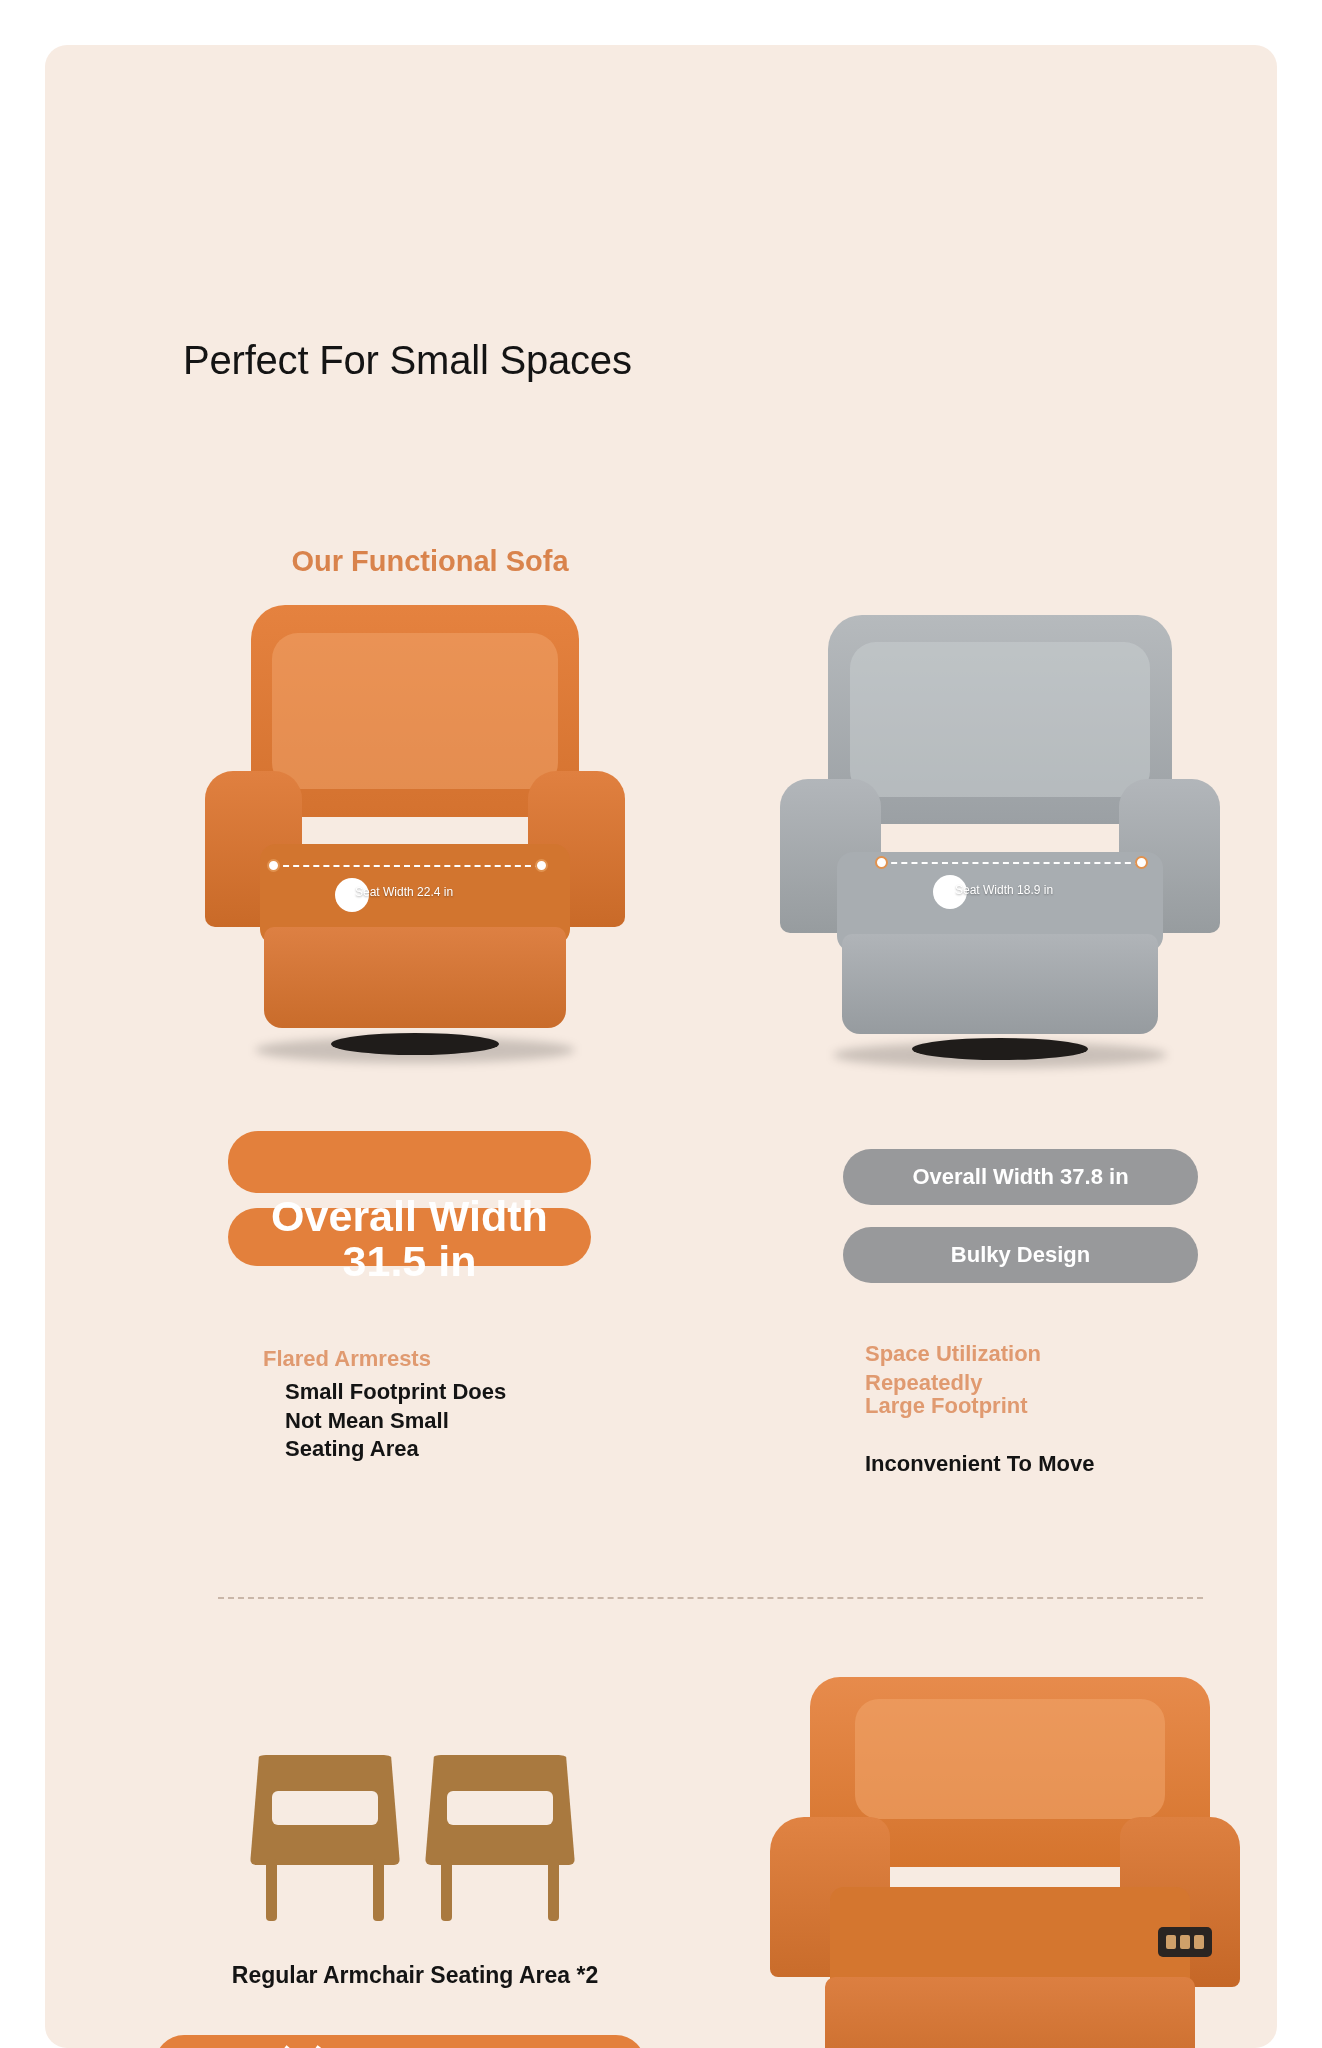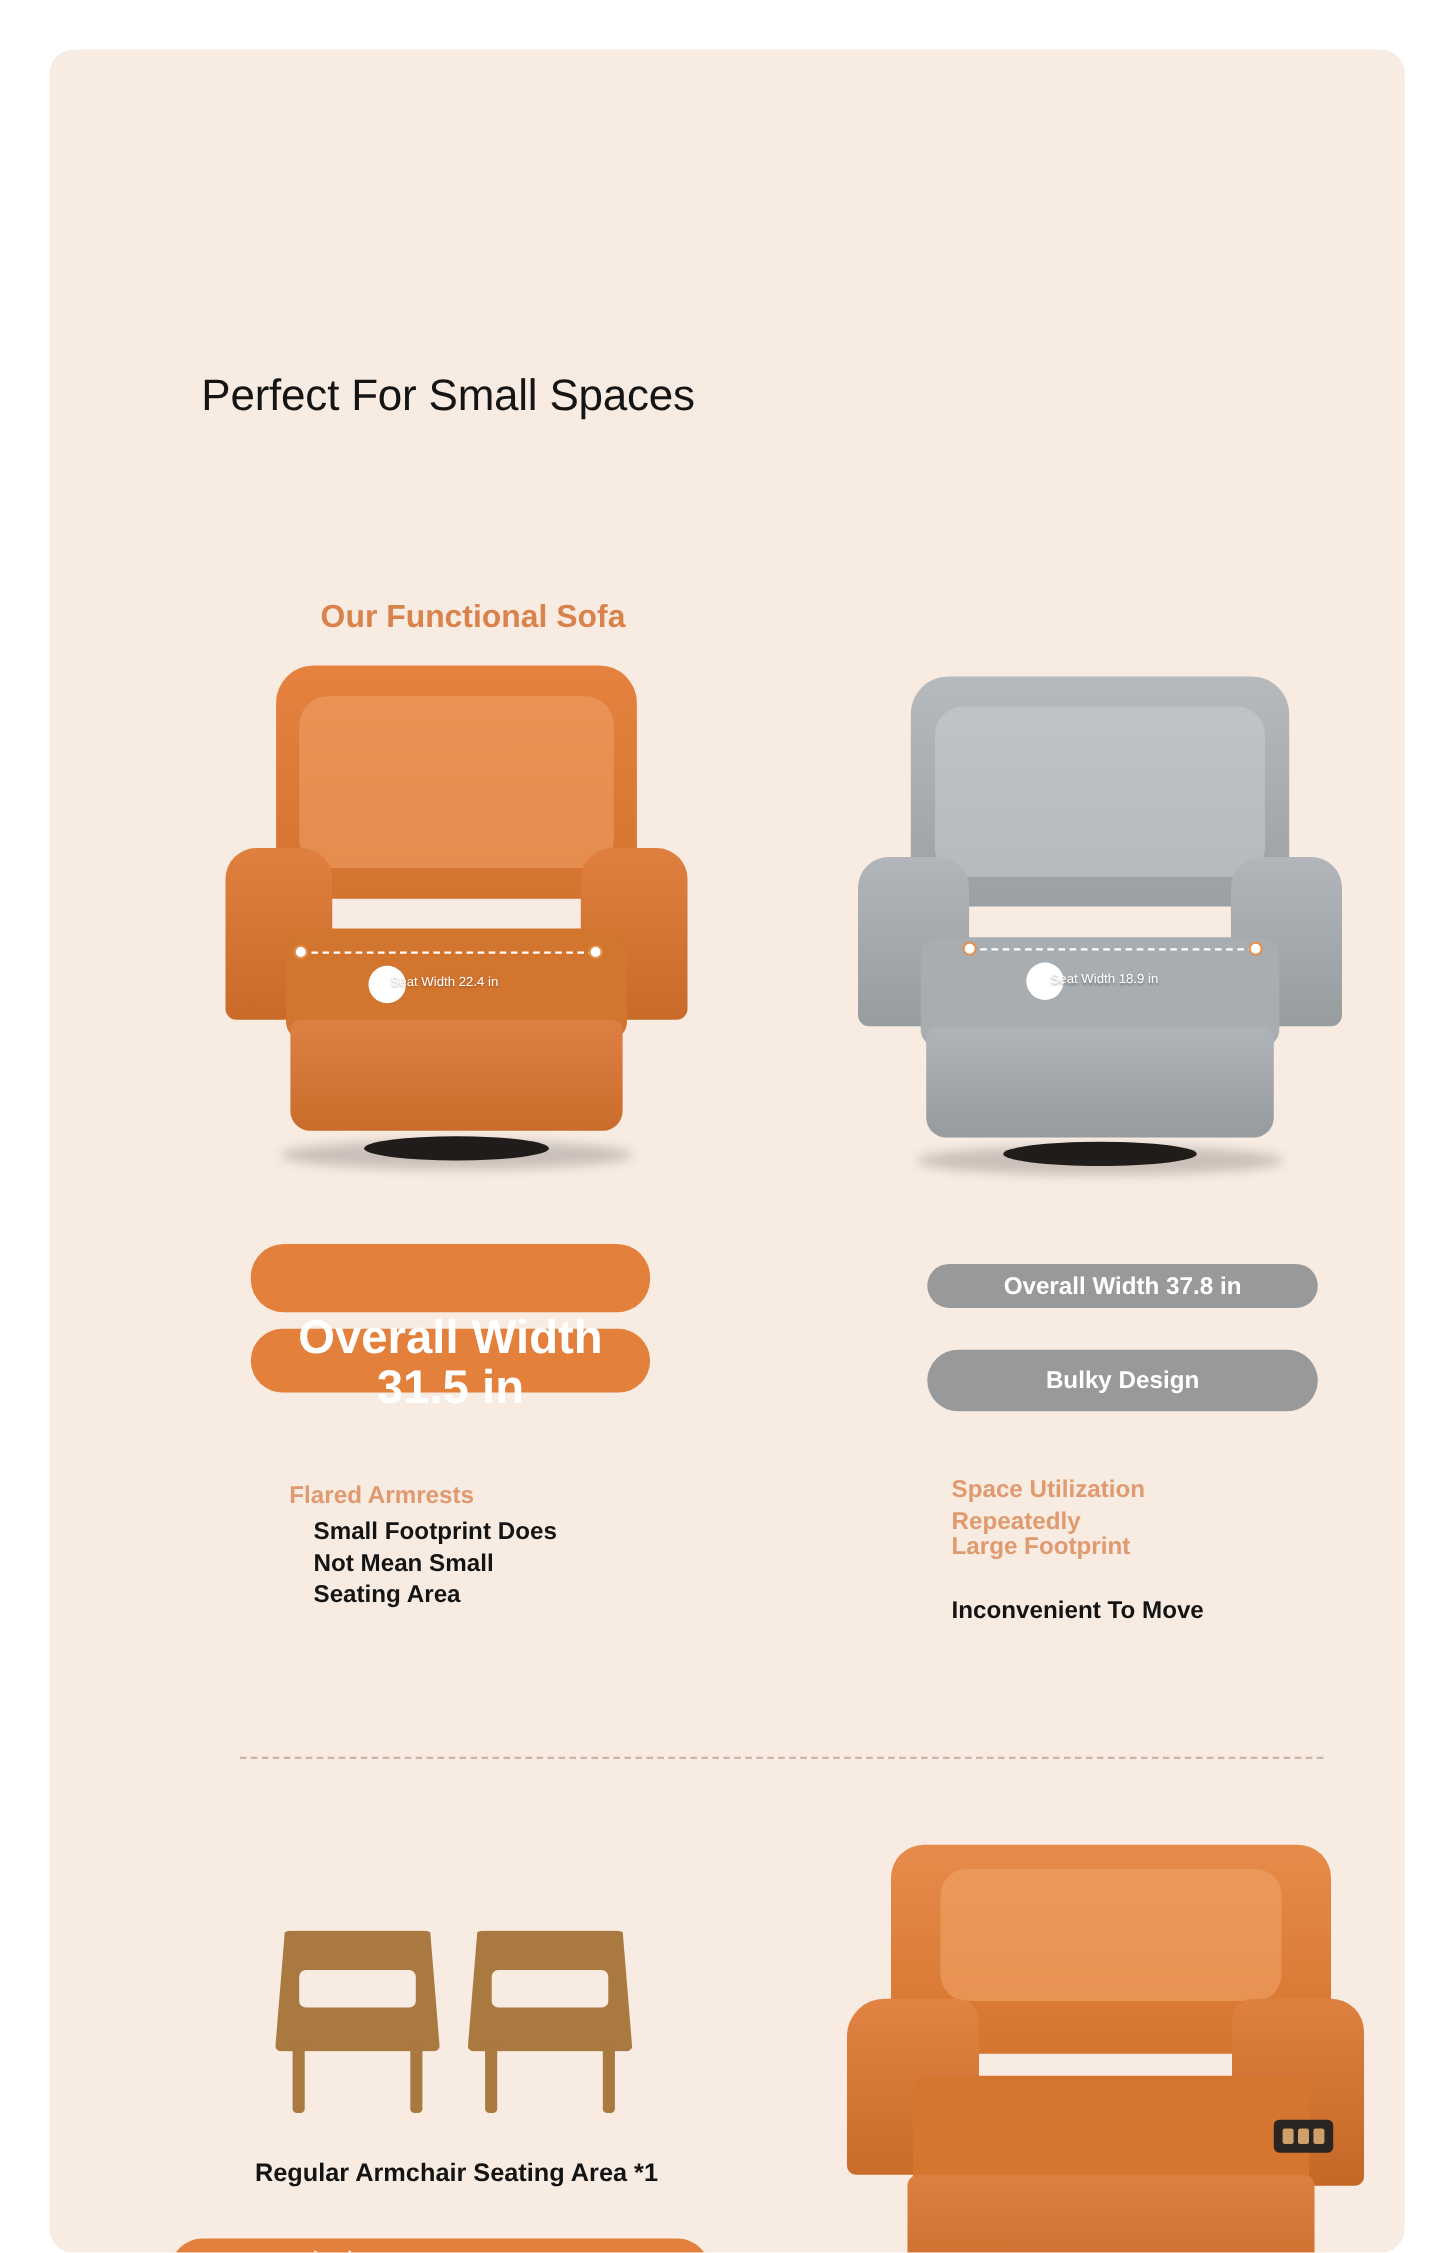--- a/index.html
+++ b/index.html
@@ -196,21 +196,21 @@
     top: 1163px;
     width: 363px;
     height: 58px;
     background: #e3803c;
     font-size: 20px;
   }
   .pill.theirs-main {
     left: 798px;
     top: 1104px;
     width: 355px;
-    height: 40px;
+    height: 56px;
     background: #98999b;
     font-size: 22px;
   }
   .pill.theirs-second {
     left: 798px;
     top: 1182px;
     width: 355px;
     height: 56px;
     background: #98999b;
     font-size: 22px;
@@ -469,21 +469,21 @@
         <div class="leg" style="right:16px;"></div>
       </div>
       <div class="chair-icon" style="left:175px;">
         <div class="body"></div>
         <div class="cut"></div>
         <div class="leg" style="left:16px;"></div>
         <div class="leg" style="right:16px;"></div>
       </div>
     </div>
 
-    <div class="bottom-caption">Regular Armchair Seating Area *1</div>
+    <div class="bottom-caption">Regular Armchair Seating Area *2</div>
 
     <div class="bottom-pill"></div>
     <div class="bottom-pill-text">席宽面积 0.72 m²</div>
 
     <div class="big-sofa">
       <div class="bs-back"></div>
       <div class="bs-back-in"></div>
       <div class="bs-arm-l"></div>
       <div class="bs-arm-r"></div>
       <div class="bs-seat"></div>

